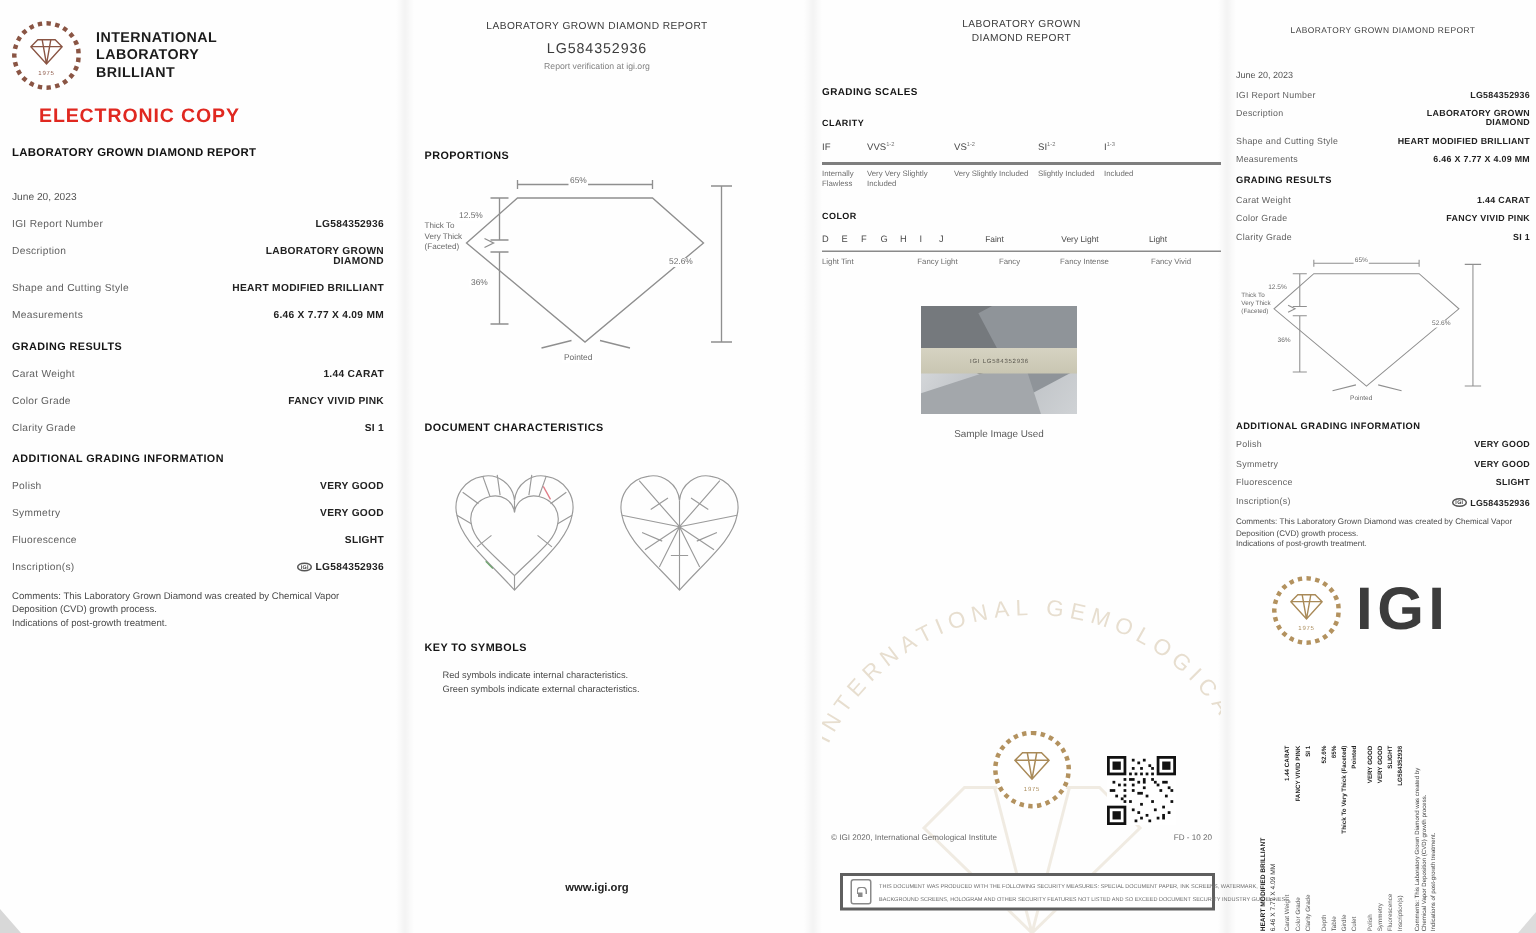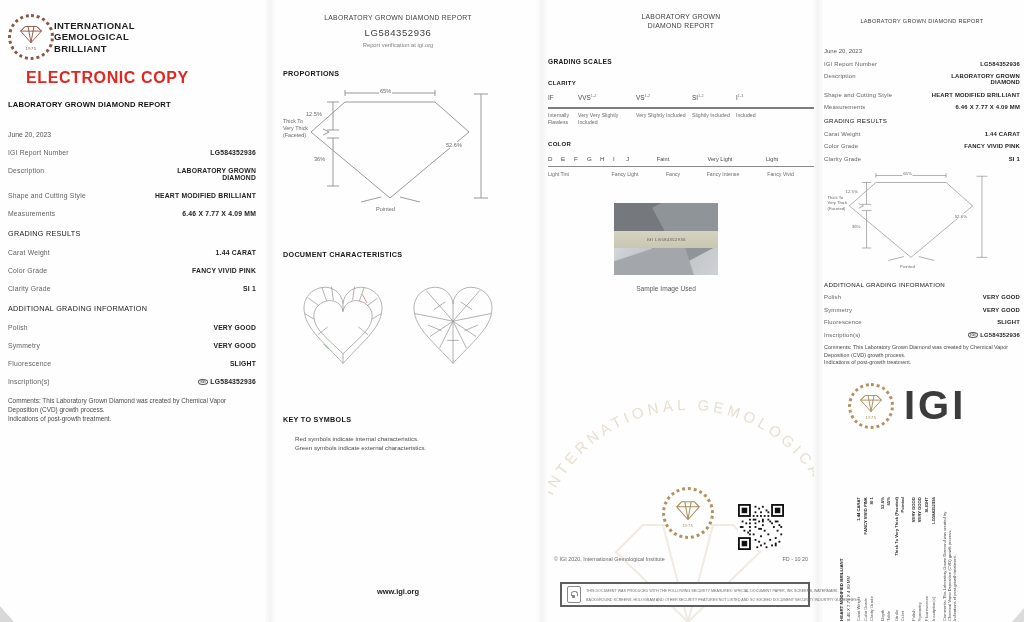--- a/index.html
+++ b/index.html
@@ -12,31 +12,31 @@
   .panel{position:absolute;top:0;}
   .p1{left:8px;width:248px;}
   .p2{left:283px;width:230px;height:622px;}
   .p3{left:548px;width:266px;height:622px;}
   .p4{left:824px;width:196px;height:622px;}
 
   
   .frow{display:flex;justify-content:space-between;align-items:flex-start;margin:11px 0;}
   .lbl{font-size:6.8px;color:#5f5f5f;letter-spacing:.2px;}
   .val{font-size:6.8px;color:#222;font-weight:700;text-align:right;max-width:120px;letter-spacing:.2px;}
-  .sec-head{font-size:7.2px;font-weight:400;color:#151515;letter-spacing:.3px;margin:12px 0 2px 0;}
+  .sec-head{font-size:7.2px;font-weight:700;color:#151515;letter-spacing:.3px;margin:12px 0 2px 0;}
   .comments{font-size:6.4px;color:#4a4a4a;line-height:9px;margin-top:6px;}
 
   
-  .logo-row{display:flex;margin-top:14px;align-items:center;}
+  .logo-row{display:flex;gap:10px;margin-top:14px;align-items:center;}
   .seal{border-radius:50%;display:flex;flex-direction:column;align-items:center;justify-content:center;box-sizing:border-box;}
   .seal-maroon{width:46px;height:46px;border:3px dotted #8a5544;color:#8a5544;background:#fff;}
   .seal-gold{border:3px dotted #b3925f;color:#a98a58;background:#fff;}
   .seal-inner{font-size:4px;letter-spacing:.5px;margin-top:1px;}
   .org{font-size:9.5px;font-weight:700;color:#1c1c1c;line-height:11.5px;letter-spacing:.3px;}
-  .ecopy{font-size:16px;font-weight:700;color:#e02820;letter-spacing:.6px;margin:9px 0 0 18px;}
+  .ecopy{font-size:13px;font-weight:700;color:#e02820;letter-spacing:.6px;margin:9px 0 0 18px;}
   .p1-title{font-size:7.6px;font-weight:700;color:#111;margin-top:13px;letter-spacing:.2px;}
   .date{font-size:6.8px;color:#555;margin-top:22px;}
 
   
   .c{text-align:center;}
   .rpt-title{font-size:6.8px;color:#3c3c3c;margin-top:14px;letter-spacing:.3px;}
   .rpt-num{font-size:9.5px;color:#3c3c3c;margin-top:6px;letter-spacing:.6px;}
   .rpt-ver{font-size:5.8px;color:#808080;margin-top:4px;}
   .h2{font-size:7.2px;font-weight:700;color:#151515;letter-spacing:.3px;}
 
@@ -121,21 +121,21 @@
   <div class="panel p1">
     <div class="logo-row">
       <div class="seal seal-maroon">
         <svg width="26" height="22" viewBox="0 0 44 38">
           <path d="M12 6 L32 6 L40 14 L22 34 L4 14 Z M12 6 L4 14 M32 6 L40 14 M17 6 L22 34 M27 6 L22 34 M4 14 L40 14" fill="none" stroke="currentColor" stroke-width="1.6"></path>
         </svg>
         <span class="seal-inner">1975</span>
       </div>
       <div class="org">
         <div>INTERNATIONAL</div>
-        <div>GEMOLOGICAL</div>
+        <div>LABORATORY</div>
         <div>BRILLIANT</div>
       </div>
     </div>
     <div class="ecopy">ELECTRONIC COPY</div>
     <div class="p1-title">LABORATORY GROWN DIAMOND REPORT</div>
     <div class="date">June 20, 2023</div>
 
     <div class="frow">
       <span class="lbl">IGI Report Number</span>
       <span class="val">LG584352936</span>
@@ -188,21 +188,21 @@
       <div>Comments: This Laboratory Grown Diamond was created by Chemical Vapor Deposition (CVD) growth process.</div>
       <div>Indications of post-growth treatment.</div>
     </div>
   </div>
 
   <div class="panel p2">
     <div class="rpt-title c">LABORATORY GROWN DIAMOND REPORT</div>
     <div class="rpt-num c">LG584352936</div>
     <div class="rpt-ver c">Report verification at igi.org</div>
 
-    <div class="h2" style="margin-top:21px">PROPORTIONS</div>
+    <div class="h2" style="margin-top:51px">PROPORTIONS</div>
 
     <div class="prop-diagram">
       <svg width="218" height="132" viewBox="0 0 218 132">
         <g stroke="#8f8f8f" stroke-width="0.9" fill="none">
           <path d="M62 16 L152 16 L186 46 L107 112 L28 46 Z"></path>
           <path d="M62 7 L152 7 M62 4 L62 10 M152 4 L152 10"></path>
           <path d="M50 16 L50 44 M44 16 L56 16 M44 44 L56 44"></path>
           <path d="M50 52 L50 100 M44 52 L56 52 M44 100 L56 100"></path>
           <path d="M198 8 L198 112 M191 8 L205 8 M191 112 L205 112"></path>
           <path d="M40 43 L46 46 L40 49"></path>
@@ -234,21 +234,21 @@
       </svg>
       <svg width="96" height="100" viewBox="0 0 100 100">
         <g fill="none" stroke="#9a9a9a" stroke-width="0.8">
           <path d="M50 28 C49 16 38 9 28 11 C15 13 7 25 10 38 C13 55 30 68 50 90 C70 68 87 55 90 38 C93 25 85 13 72 11 C62 9 51 16 50 28 Z"></path>
           <path d="M50 46 L50 28 M50 46 L22 14 M50 46 L78 14 M50 46 L10 38 M50 46 L90 38 M50 46 L26 62 M50 46 L74 62 M50 46 L50 90 M50 46 L36 74 M50 46 L64 74"></path>
           <path d="M30 34 L42 26 M70 34 L58 26 M24 50 L38 56 M76 50 L62 56 M44 66 L56 66"></path>
         </g>
       </svg>
     </div>
 
-    <div class="h2" style="margin-top:40px">KEY TO SYMBOLS</div>
+    <div class="h2" style="margin-top:22px">KEY TO SYMBOLS</div>
     <div class="keylines">
       <div>Red symbols indicate internal characteristics.</div>
       <div>Green symbols indicate external characteristics.</div>
     </div>
     <div class="site">www.igi.org</div>
   </div>
 
   <div class="panel p3">
     <svg class="wm" width="266" height="292" viewBox="0 0 266 292">
       <defs>

